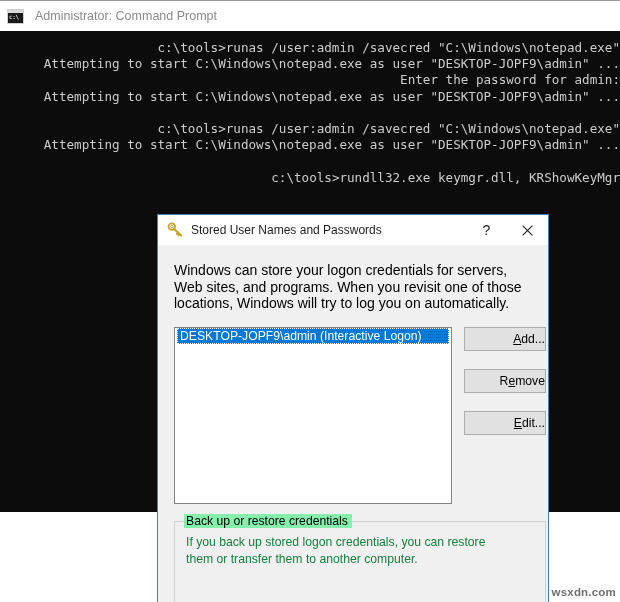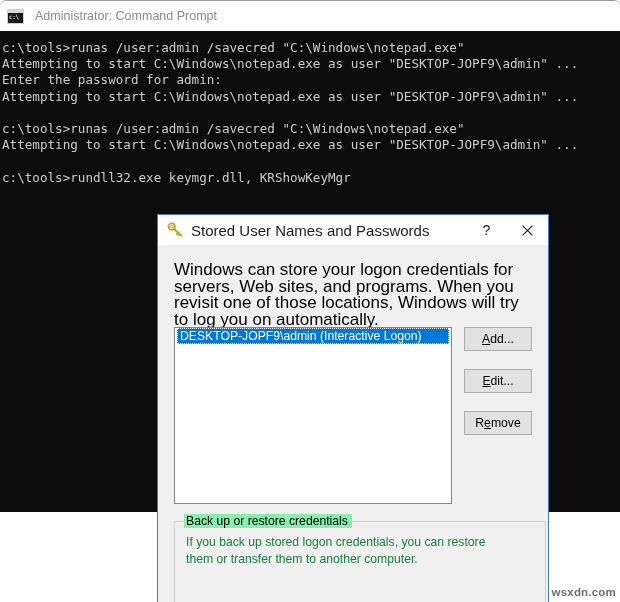--- a/index.html
+++ b/index.html
@@ -36,21 +36,20 @@
     left: 0;
     top: 0;
     width: 620px;
     height: 31px;
     background: #ffffff;
     display: flex;
     align-items: center;
     padding-left: 7px;
     box-sizing: border-box;
     border-top: 1px solid #9b9b9b;
-    border-radius: 6px;
   }
 
   .cmd-icon {
     width: 17px;
     height: 15px;
     background: #1a1a1a;
     border: 1px solid #cfcfcf;
     box-sizing: border-box;
     position: relative;
     flex: 0 0 auto;
@@ -85,20 +84,21 @@
   .console-body {
     position: absolute;
     left: 0;
     top: 31px;
     width: 620px;
     height: 481px;
     background: #0c0c0c;
     padding: 9px 0 0 2px;
     box-sizing: border-box;
     overflow: hidden;
+    text-align: right;
   }
 
   .console-line {
     font-family: "DejaVu Sans Mono", monospace;
     font-size: 12.6px;
     line-height: 16.2px;
     color: #cccccc;
     white-space: pre;
     letter-spacing: 0px;
   }
@@ -128,21 +128,21 @@
 
   .key-icon {
     margin-left: 9px;
     width: 17px;
     height: 16px;
     flex: 0 0 auto;
   }
 
   .dlg-title-text {
     margin-left: 7px;
-    font-size: 15px;
+    font-size: 12px;
     color: #1c1c1c;
     white-space: nowrap;
   }
 
   .dlg-caption-buttons {
     position: absolute;
     right: 0;
     top: 0;
     height: 30px;
     display: flex;
@@ -169,21 +169,21 @@
     bottom: 0;
     background: #f0f0f0;
     box-sizing: border-box;
   }
 
   .dlg-intro {
     position: absolute;
     left: 16px;
     top: 17px;
     width: 352px;
-    font-size: 17px;
+    font-size: 14px;
     line-height: 16.5px;
     color: #000000;
   }
 
   
   .listbox {
     position: absolute;
     left: 16px;
     top: 82px;
     width: 278px;
@@ -220,32 +220,32 @@
 
   .side-buttons {
     position: absolute;
     left: 306px;
     top: 82px;
     width: 82px;
   }
 
   .btn {
     display: block;
-    width: 68px;
+    width: 82px;
     height: 24px;
     background: #e1e1e1;
     border: 1px solid #adadad;
     box-sizing: border-box;
     font-family: "Liberation Sans", sans-serif;
     font-size: 12.2px;
     color: #000000;
     cursor: default;
     padding: 0;
     line-height: 22px;
-    text-align: center;
+    text-align: right;
   }
   .btn + .btn { margin-top: 18px; }
   .btn u { text-decoration: underline; }
 
   
   .groupbox {
     position: absolute;
     left: 16px;
     top: 276px;
     width: 372px;
@@ -337,23 +337,23 @@
       <div class="dlg-intro">Windows can store your logon credentials for servers, Web sites, and programs. When you revisit one of those locations, Windows will try to log you on automatically.</div>
 
       <div class="listbox">
         <div class="list-item clipped">DESKTOP-JOPF9\admin</div>
         <div class="list-item selected">DESKTOP-JOPF9\admin (Interactive Logon)</div>
       </div>
 
       <div class="side-buttons">
         <button class="btn"><span></span><u>A</u><span>dd...</span></button>
 
+        <button class="btn"><span>R</span><u>e</u><span>move</span></button>
+
         <button class="btn"><span></span><u>E</u><span>dit...</span></button>
-
-        <button class="btn"><span>R</span><u>e</u><span>move</span></button>
       </div>
 
       <div class="groupbox">
         <div class="groupbox-label">Back up or restore credentials</div>
         <div class="groupbox-text">If you back up stored logon credentials, you can restore them or transfer them to another computer.</div>
       </div>
 
     </div>
   </div>
 

